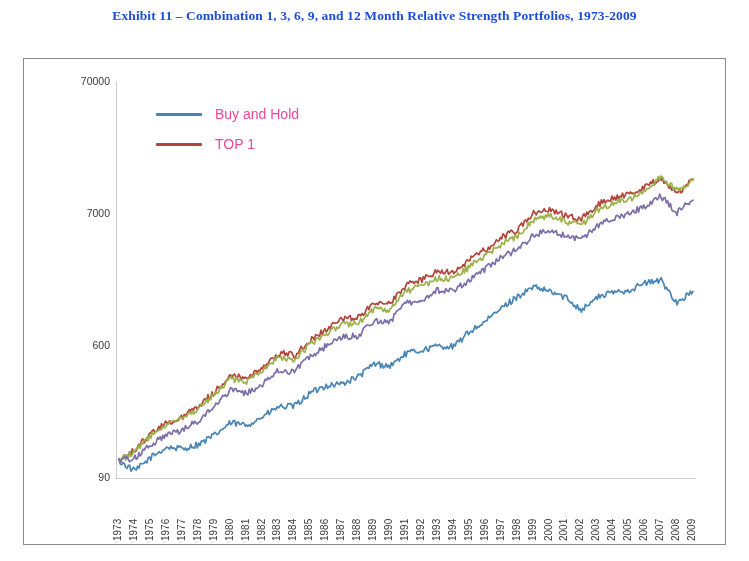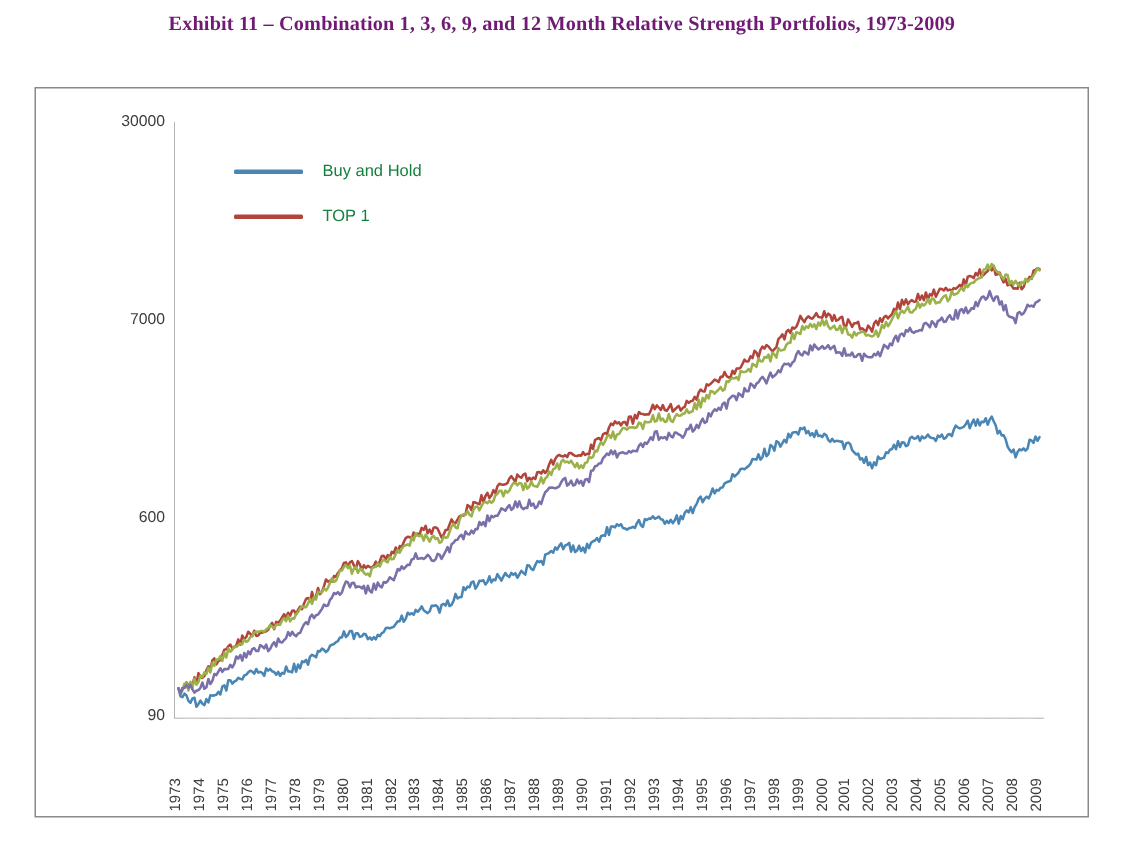--- a/index.html
+++ b/index.html
@@ -22,21 +22,21 @@
   #exhibit-title {
     position: absolute;
     top: 8px;
     left: 0;
     width: 749px;
     text-align: center;
     font-family: "Liberation Serif", serif;
     font-weight: bold;
     font-size: 13.5px;
     letter-spacing: 0.1px;
-    color: #701a75;
+    color: #1d4ed8;
   }
   #chart-frame {
     position: absolute;
     left: 23px;
     top: 58px;
     width: 703px;
     height: 487px;
     border: 1px solid #8a8a8a;
     background: #ffffff;
     box-sizing: border-box;
@@ -102,38 +102,38 @@
   }
   .legend-swatch {
     width: 46px;
     height: 3px;
     border-radius: 1px;
     margin-right: 13px;
     flex: 0 0 auto;
   }
   .legend-label {
     font-family: "Liberation Sans", sans-serif;
-    font-size: 11px;
-    color: #15803d;
+    font-size: 14px;
+    color: #ec4899;
     white-space: nowrap;
   }
   svg { display: block; }
 </style>
 </head>
 <body>
 
 <div id="page">
 
   <div id="exhibit-title">Exhibit 11 – Combination 1, 3, 6, 9, and 12 Month Relative Strength Portfolios, 1973-2009</div>
 
   <div id="chart-frame">
     <div id="plot-wrap">
 
       <div id="ytick-col">
-        <div class="ytick-label" style="top:-6px;">30000</div>
+        <div class="ytick-label" style="top:-6px;">70000</div>
         <div class="ytick-label" style="top:126px;">7000</div>
         <div class="ytick-label" style="top:258px;">600</div>
         <div class="ytick-label" style="top:390px;">90</div>
       </div>
 
       <div id="plot-area">
         <svg id="chart-svg" width="580" height="398" viewBox="0 0 580 398">
           <g>
             <line x1="0" y1="0" x2="0" y2="398" stroke="#9a9a9a" stroke-width="1"></line>
             <line x1="0" y1="398" x2="580" y2="398" stroke="#9a9a9a" stroke-width="1"></line>

